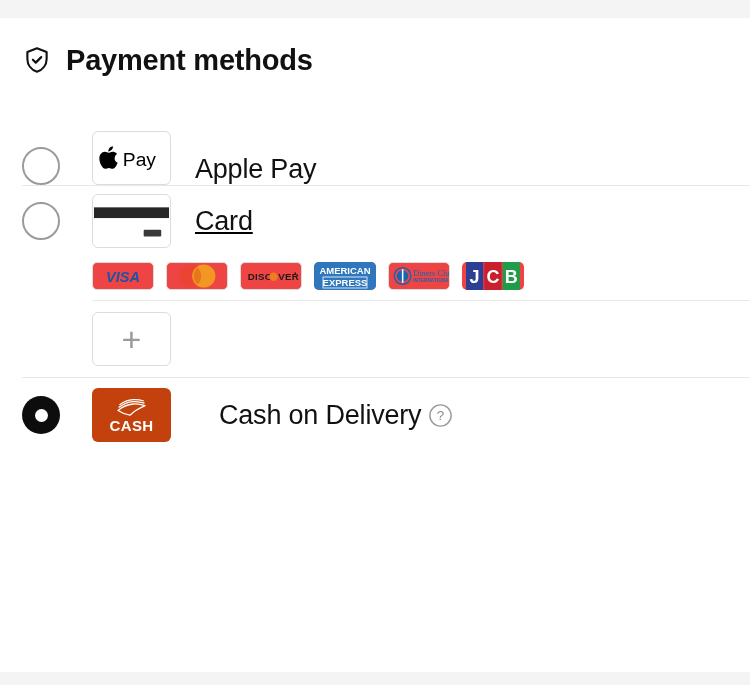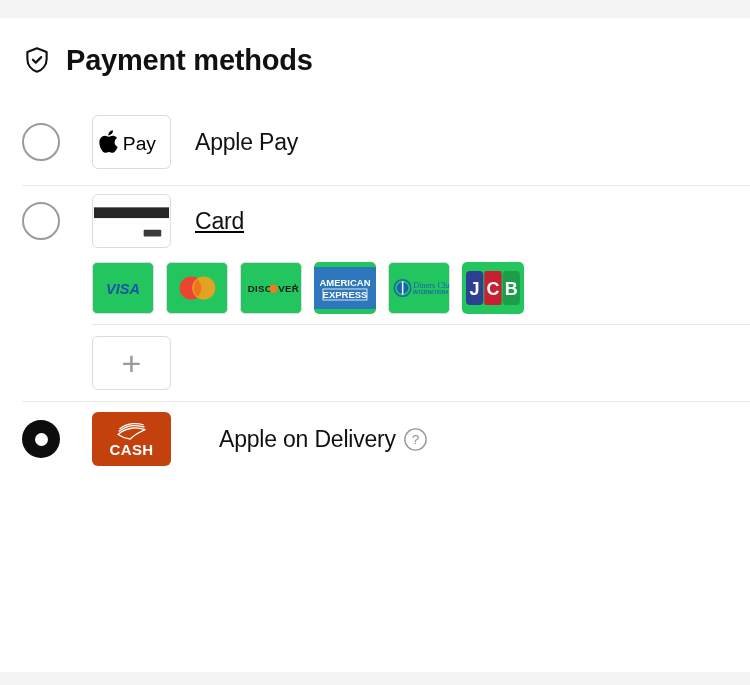--- a/index.html
+++ b/index.html
@@ -23,21 +23,21 @@
   .header-title {
     font-size: 29px; font-weight: bold; color: #111; letter-spacing: -0.2px;
     line-height: 30px;
   }
 
   
   .divider { height: 1px; background: #e8e8e8; margin-left: 22px; }
   .divider.indent { margin-left: 92px; }
 
   .row { display: flex; align-items: center; padding-left: 22px; }
-  .row-applepay { height: 86px; }
+  .row-applepay { height: 86px; align-items: flex-end; }
   .row-card { height: 70px; text-decoration: underline; }
   .row-addcard { height: 76px; padding-left: 92px; }
   .row-cod { height: 70px; padding-top: 4px; }
 
   
   .radio { width: 38px; height: 38px; flex: none; margin-right: 32px; }
   .radio-off {
     border: 2px solid #9b9b9b; border-radius: 50%;
     width: 38px; height: 38px; background: #fff;
   }
@@ -46,21 +46,21 @@
     background: #0d0d0d; position: relative;
   }
   .radio-on::after {
     content: ""; position: absolute; left: 50%; top: 50%;
     width: 13px; height: 13px; margin: -6.5px 0 0 -6.5px;
     background: #fff; border-radius: 50%;
   }
 
   
   .method-label {
-    font-size: 23px; color: #111; margin-left: 24px; letter-spacing: -0.2px;
+    font-size: 27px; color: #111; margin-left: 24px; letter-spacing: -0.2px;
   }
 
   
   .tile {
     width: 79px; height: 54px; border: 1px solid #dcdcdc; border-radius: 6px;
     background: #fff; display: flex; align-items: center; justify-content: center;
     flex: none; overflow: hidden;
   }
   .tile-plus {
     width: 79px; height: 54px; border: 1px solid #dcdcdc; border-radius: 6px;
@@ -73,22 +73,22 @@
     flex: none; gap: 1px;
   }
   .cash-word {
     color: #fff; font-size: 15px; font-weight: bold; letter-spacing: 0.4px;
     line-height: 13px;
   }
 
   
   .logo-strip { display: flex; gap: 12px; padding: 6px 0 10px 92px; }
   .logo-tile {
-    width: 62px; height: 52px; border: 1px solid #dcdcdc; border-radius: 5px;
-    background: #22c55e; display: flex; align-items: center; justify-content: center;
+    width: 62px; height: 28px; border: 1px solid #dcdcdc; border-radius: 5px;
+    background: #ef4444; display: flex; align-items: center; justify-content: center;
     flex: none; overflow: hidden;
   }
   .logo-tile.noborder { border: none; }
 
   
   .cod-title-wrap { display: flex; align-items: center; margin-left: 24px; }
   .help-icon { width: 25px; height: 25px; margin-left: 7px; flex: none; }
 
   
   .cod-desc {
@@ -217,21 +217,21 @@
         <svg viewBox="0 0 40 20" width="40" height="20">
           <g fill="none" stroke="#fff" stroke-width="1.3" stroke-linejoin="round">
             <path d="M6 12.5c4-3.5 9-6 15-6.5 5-.4 9 .6 12 1.6-3 1.4-6.5 3-9.6 5.1-2.6 1.8-4.3 3.4-5.4 4.5-4-.6-8-2.1-12-4.7z"></path>
             <path d="M6.6 9.6C10.6 6.4 15.4 4 21 3.6c4.8-.35 8.6.6 11.5 1.6"></path>
             <path d="M7.4 6.9C11.2 4 15.8 1.9 21.1 1.6c4.4-.25 8 .5 10.7 1.4"></path>
           </g>
         </svg>
         <span class="cash-word">CASH</span>
       </span>
       <span class="cod-title-wrap">
-        <span class="method-label">Apple on Delivery</span>
+        <span class="method-label">Cash on Delivery</span>
         <span class="help-icon">
           <svg viewBox="0 0 24 24" width="25" height="25">
             <circle cx="12" cy="12" r="10.2" fill="none" stroke="#9a9a9a" stroke-width="1.4"></circle>
             <text x="12" y="16.8" text-anchor="middle" font-family="'Liberation Sans',sans-serif" font-size="13" fill="#8d8d8d">?</text>
           </svg>
         </span>
       </span>
     </div>
 
 

